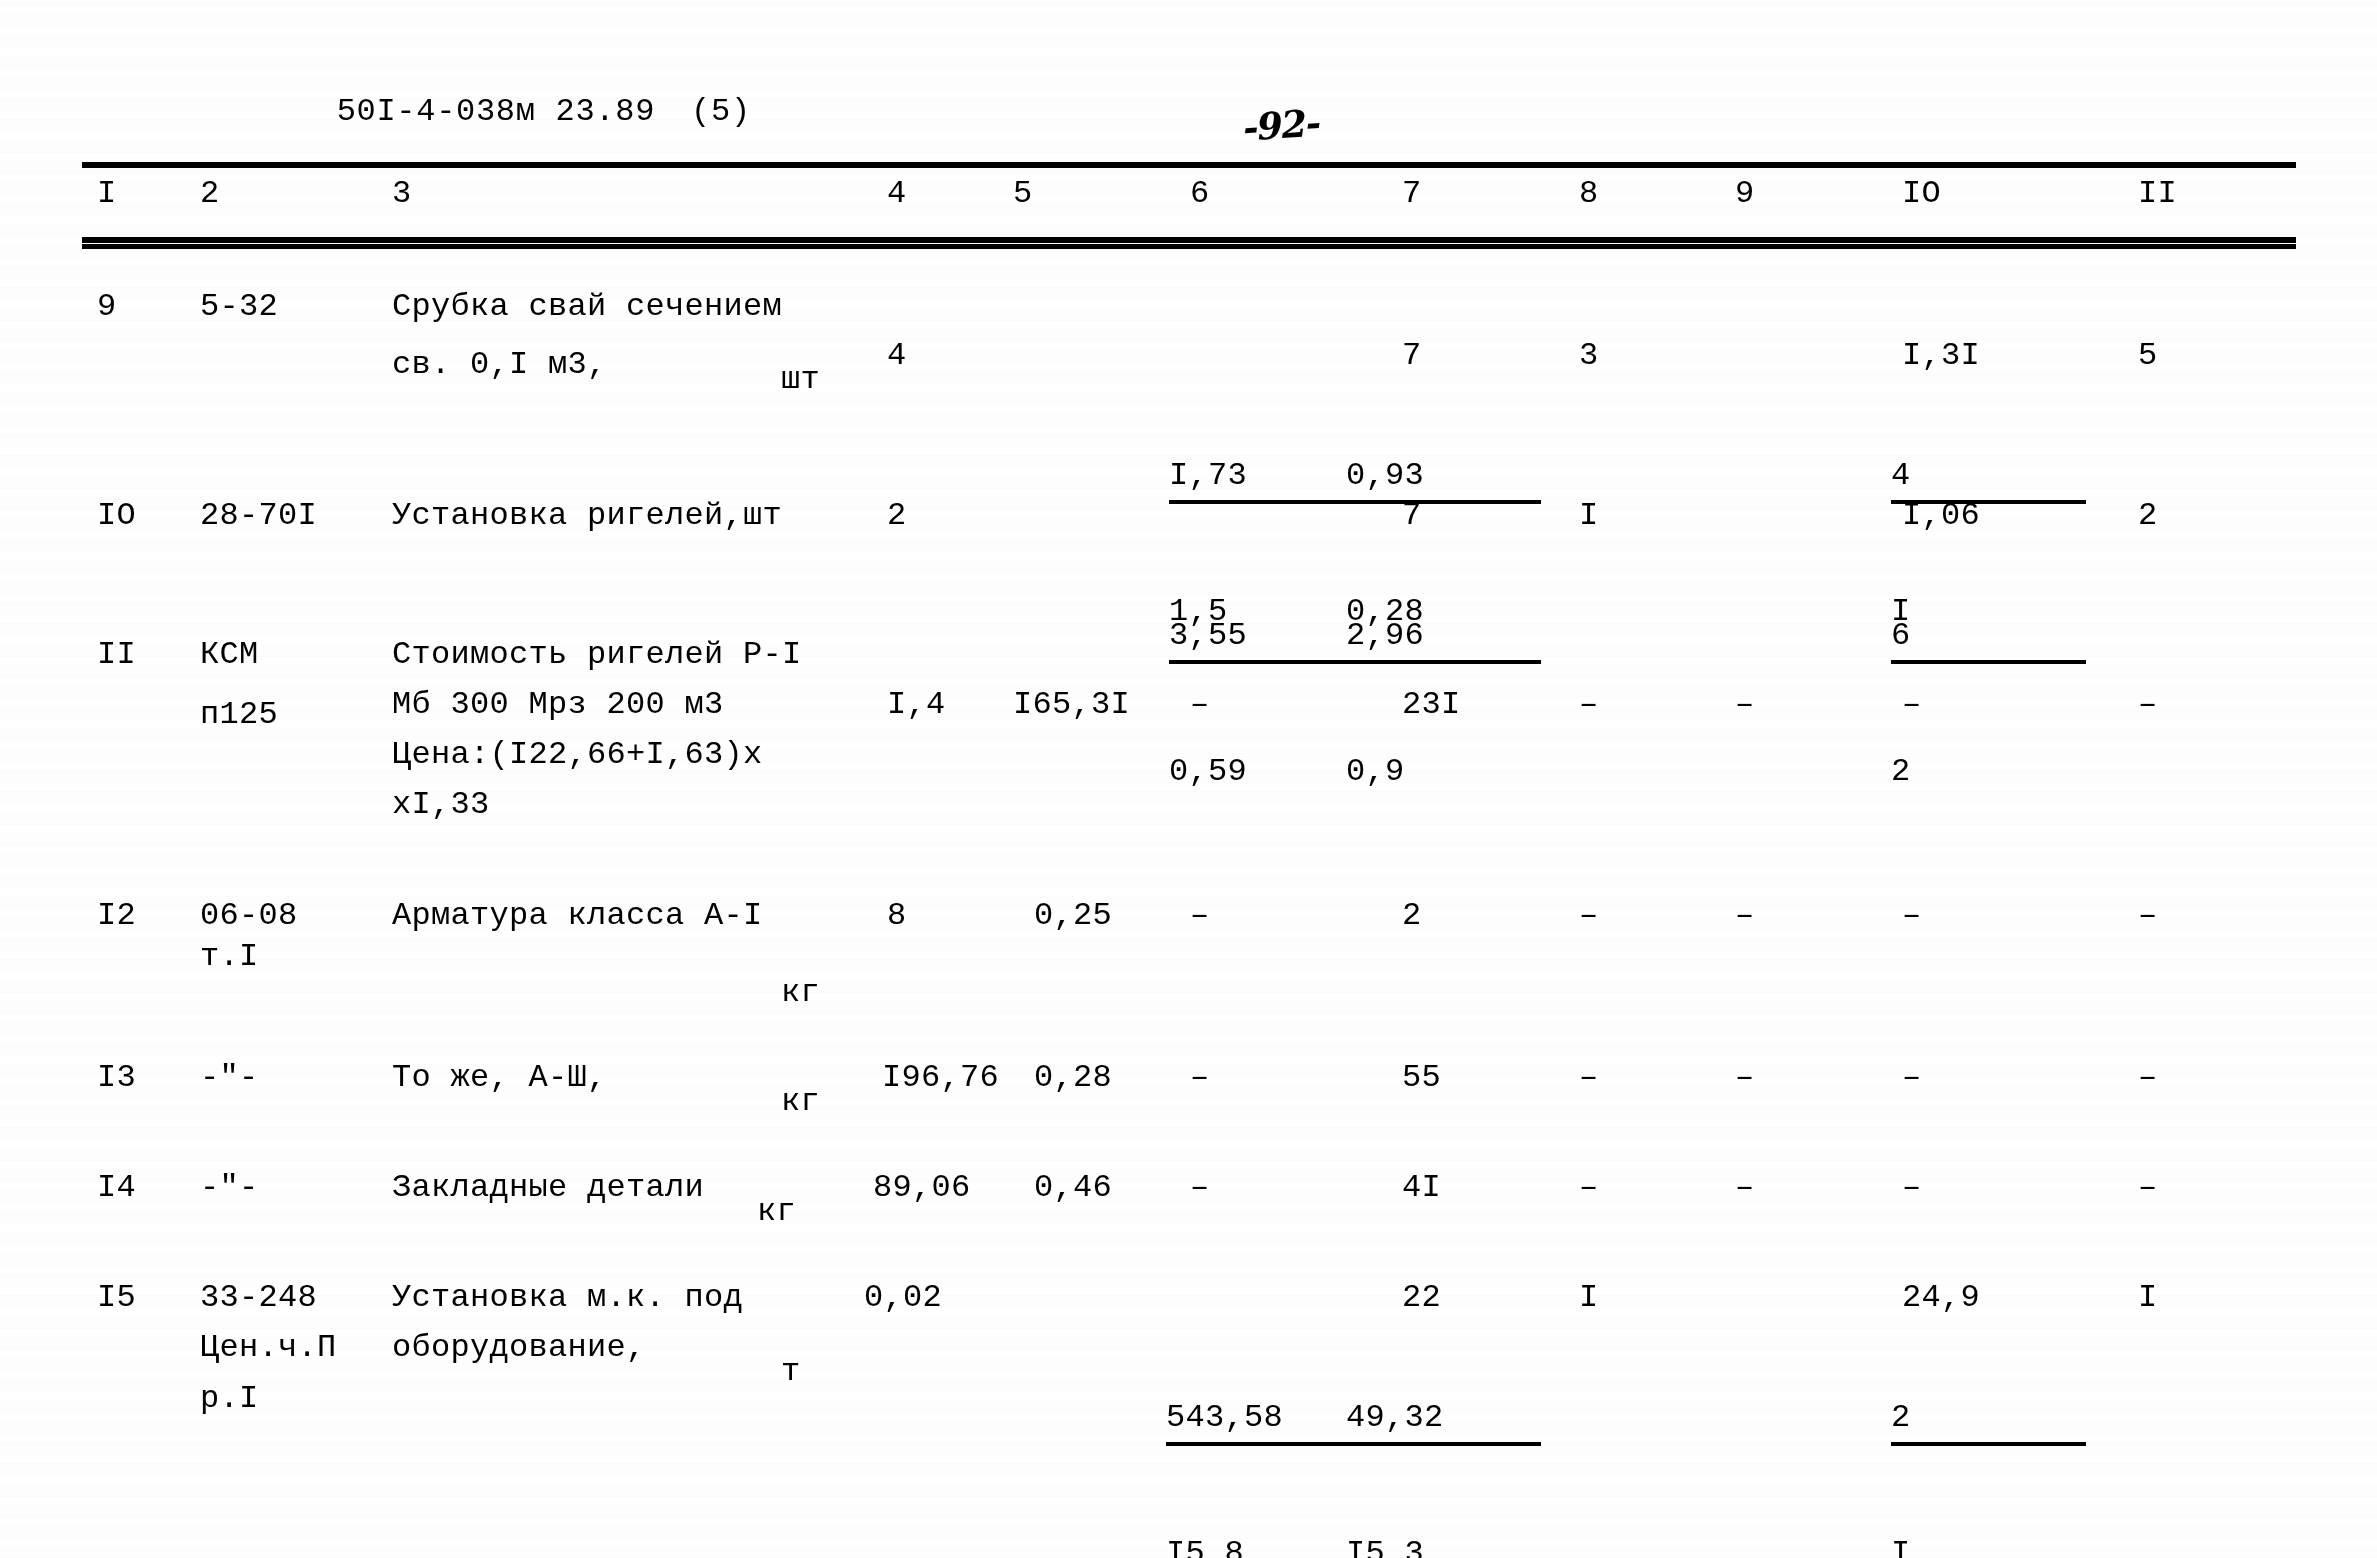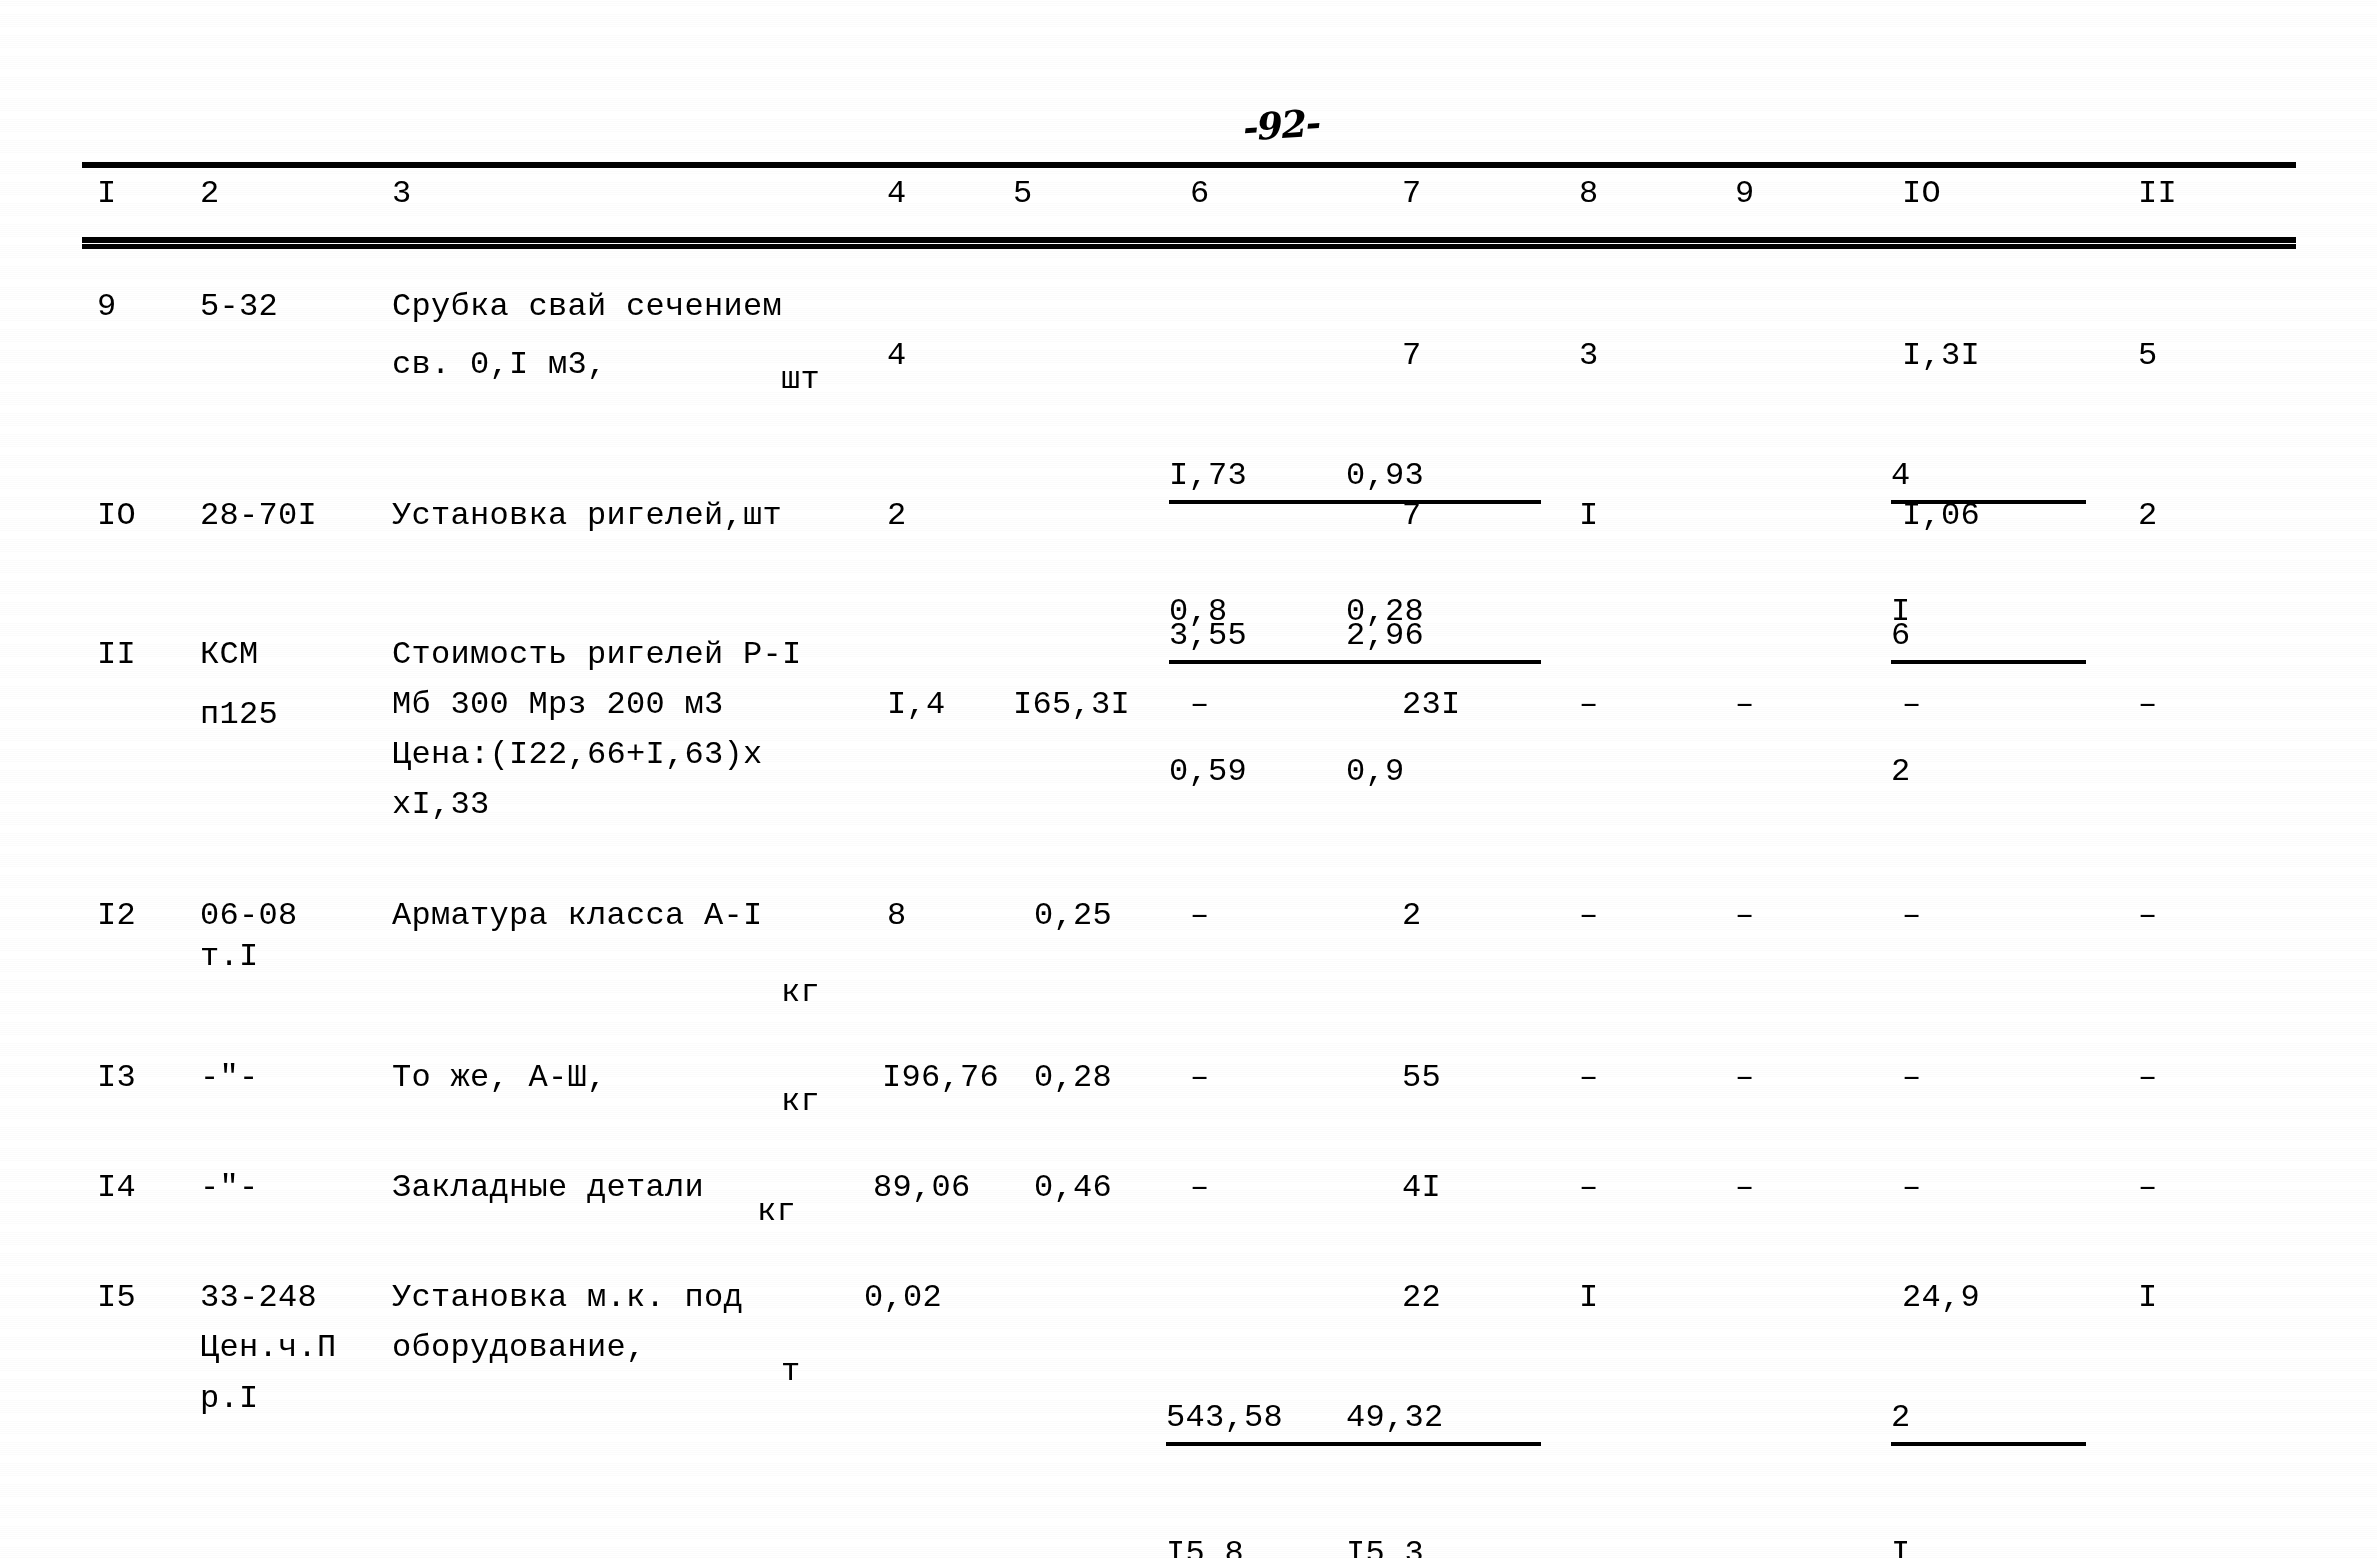--- a/index.html
+++ b/index.html
@@ -123,20 +123,23 @@
     opacity: 0.035;
     background:
       repeating-linear-gradient(0deg, rgba(0,0,0,0.5) 0 0.7px, rgba(0,0,0,0) 0.7px 2.1px);
   }
 </style>
 </head>
 <body>
 
 <div class="page">
 
+  <div class="doc-header">
+    <span class="code">50I-4-038м 23.89</span><span class="sheet">(5)</span>
+  </div>
 
   <div class="page-number">-92-</div>
 
   <div class="rule r1"></div>
   <div class="rule r2"></div>
   <div class="rule r3"></div>
 
   <div class="tbl">
 
     <div class="row hdr" style="top:172px;">
@@ -156,21 +159,21 @@
     <div class="row" style="top:285px;">
       <div class="cell c1">9</div>
       <div class="cell c2">5-32</div>
       <div class="cell c3">Срубка свай сечением</div>
       <div class="cell c3" style="top:58px;">св. 0,I м3,</div>
       <div class="cell c3u" style="top:49px;">шт</div>
       <div class="cell c4" style="top:49px;">4</div>
       <div class="cell c5" style="top:43px;">
         <span class="frac">
           <span class="num">I,73</span>
-          <span class="den">0,8</span>
+          <span class="den">1,5</span>
         </span>
       </div>
       <div class="cell c6" style="top:43px;">
         <span class="frac">
           <span class="num">0,93</span>
           <span class="den">0,28</span>
         </span>
       </div>
       <div class="cell c7" style="top:49px;">7</div>
       <div class="cell c8" style="top:49px;">3</div>

